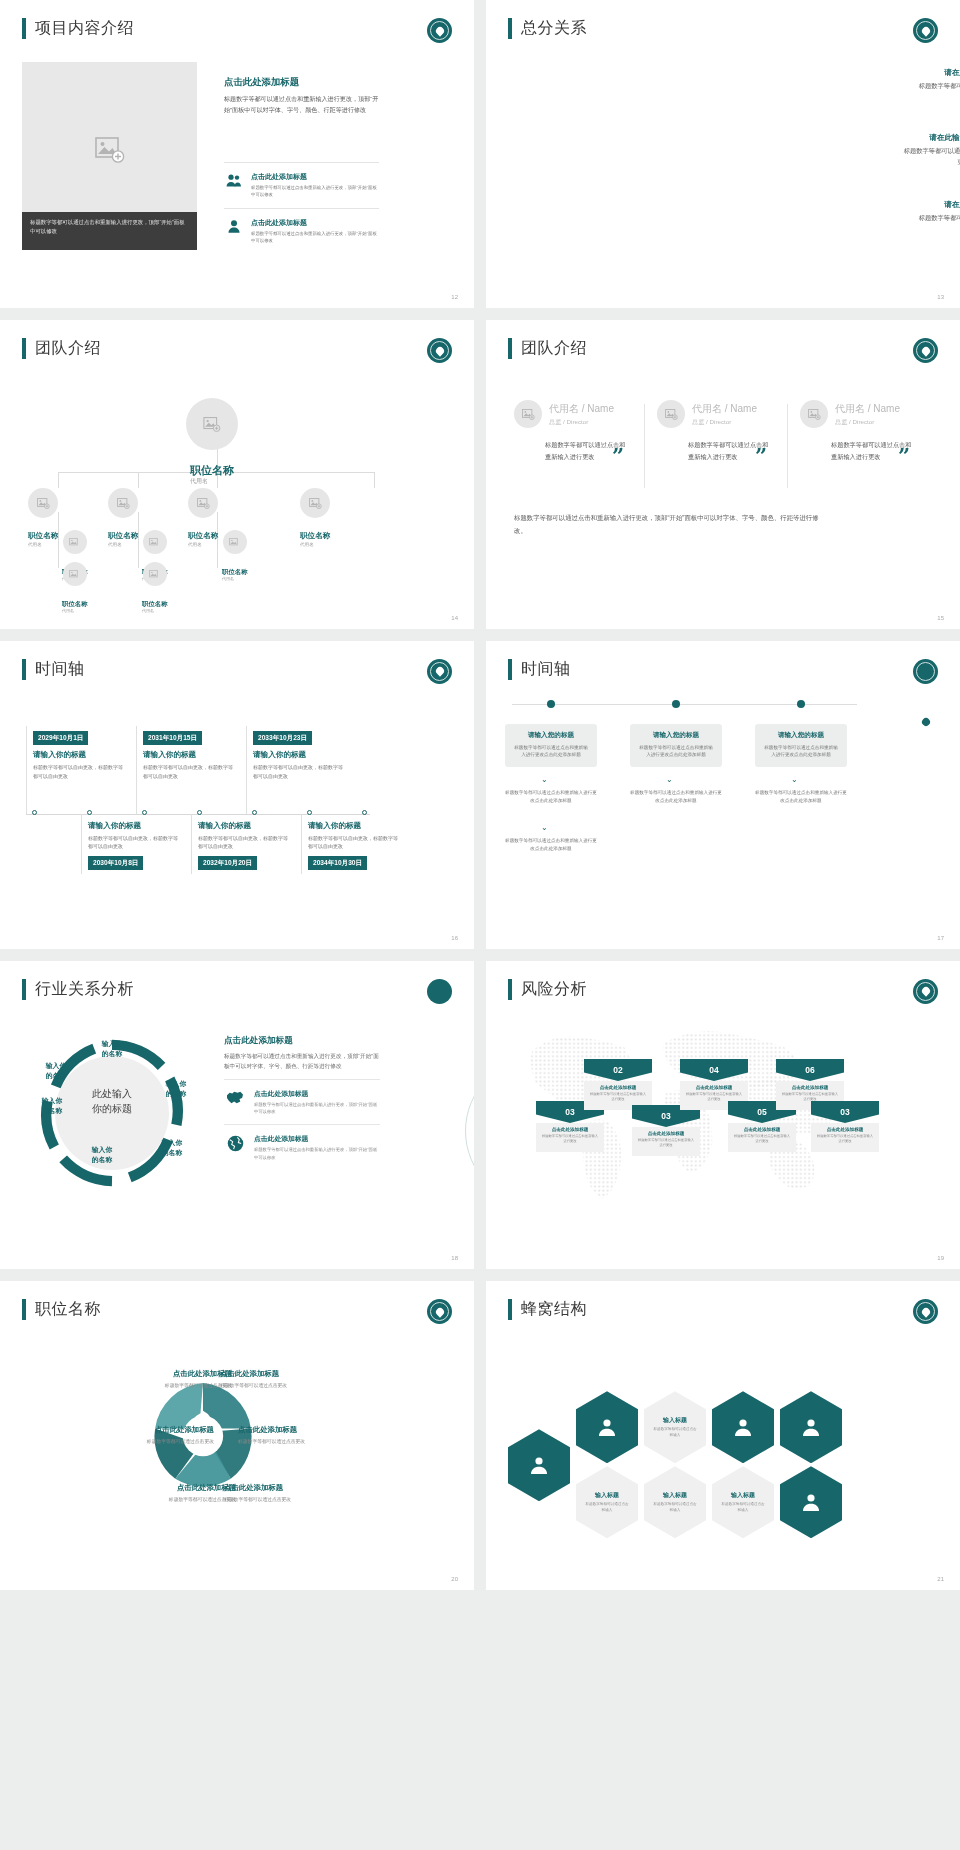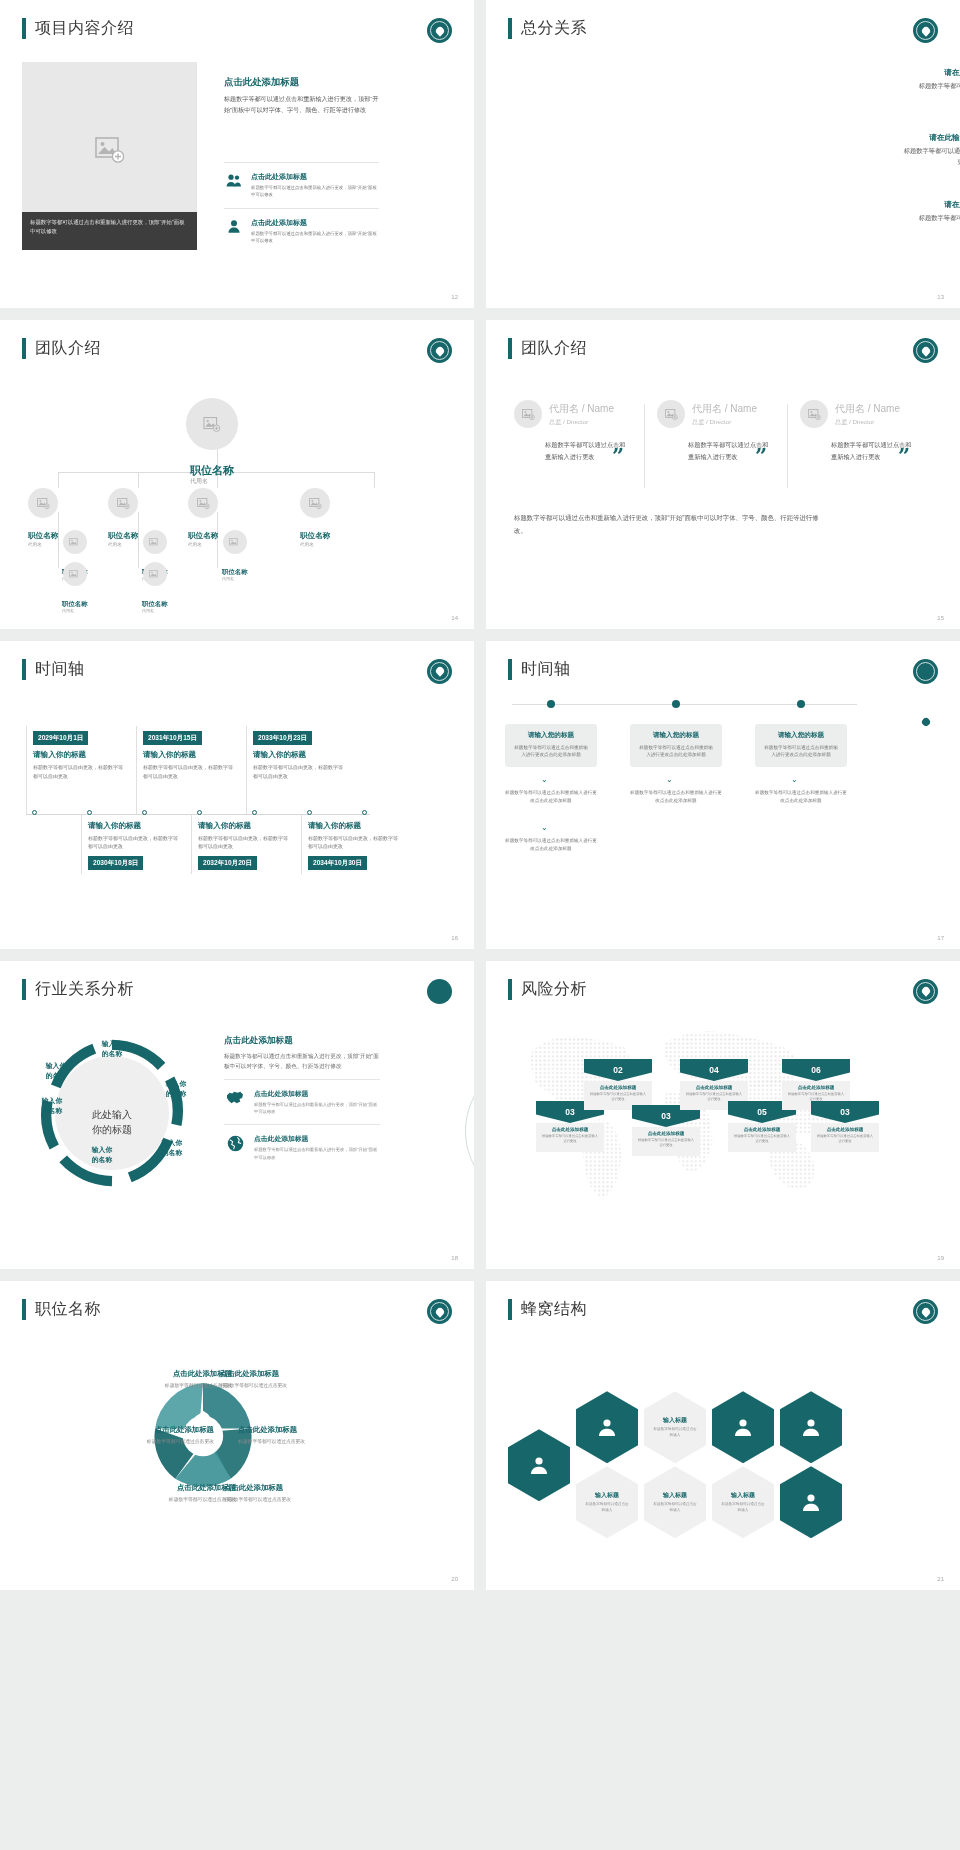--- a/index.html
+++ b/index.html
@@ -122,21 +122,21 @@
   .tl17 .dot{position:absolute;top:59px;width:8px;height:8px;border-radius:50%;background:#17666a;}
   .tl17 .box{position:absolute;width:92px;background:#eceeee;border-radius:3px;padding:7px 7px 8px;}
   .tl17 .box .h{font-size:6.6px;font-weight:bold;color:#17666a;text-align:center;margin-bottom:4px;}
   .tl17 .box .p{font-size:4.6px;line-height:1.7;color:#777;text-align:center;}
   .tl17 .chev{position:absolute;color:#17666a;font-size:8px;}
   .tl17 .para{position:absolute;width:92px;font-size:4.6px;line-height:1.75;color:#777;text-align:center;}
 
   
   .s18 .ring{position:absolute;left:38px;top:78px;width:148px;height:148px;}
   .s18 .hub{position:absolute;left:55px;top:95px;width:114px;height:114px;border-radius:50%;background:#efefef;}
-  .s18 .hubtxt{position:absolute;left:55px;top:125px;width:114px;text-align:center;font-size:10px;line-height:1.55;color:#444;margin-top:21px;}
+  .s18 .hubtxt{position:absolute;left:55px;top:125px;width:114px;text-align:center;font-size:10px;line-height:1.55;color:#444;}
   .s18 .lbl{position:absolute;width:40px;text-align:center;font-size:6.8px;font-weight:bold;color:#17666a;line-height:1.4;}
   .s18 .rt{position:absolute;left:224px;top:74px;width:156px;}
   .s18 .rt .h{font-size:8.6px;font-weight:bold;color:#17666a;margin-bottom:5px;}
   .s18 .rt .p{font-size:5.6px;line-height:1.78;color:#666;}
   .s18 .row{display:flex;gap:8px;align-items:flex-start;padding:9px 0;border-top:1px solid #e6e6e6;}
   .s18 .row .ic{width:22px;flex:0 0 22px;color:#17666a;display:flex;justify-content:center;padding-top:1px;}
   .s18 .row .h2{font-size:6.8px;font-weight:bold;color:#17666a;margin-bottom:2px;}
   .s18 .row .p2{font-size:4.3px;line-height:1.7;color:#888;}
 
   
@@ -756,21 +756,21 @@
         <div class="p">标题数字等都可以通过点击和重新输入进行更改</div>
         </div>
     </div>
     <div class="hexpin" style="left:242px;top:140px">
       <div class="num">05</div>
       <div class="body">
           <div class="h">点击此处添加标题</div>
         <div class="p">标题数字等都可以通过点击和重新输入进行更改</div>
         </div>
     </div>
-    <div class="hexpin" style="left:296px;top:98px">
+    <div class="hexpin" style="left:290px;top:98px">
       <div class="num">06</div>
       <div class="body">
           <div class="h">点击此处添加标题</div>
         <div class="p">标题数字等都可以通过点击和重新输入进行更改</div>
         </div>
     </div>
     <div class="hexpin" style="left:325px;top:140px">
       <div class="num">03</div>
       <div class="body">
           <div class="h">点击此处添加标题</div>

